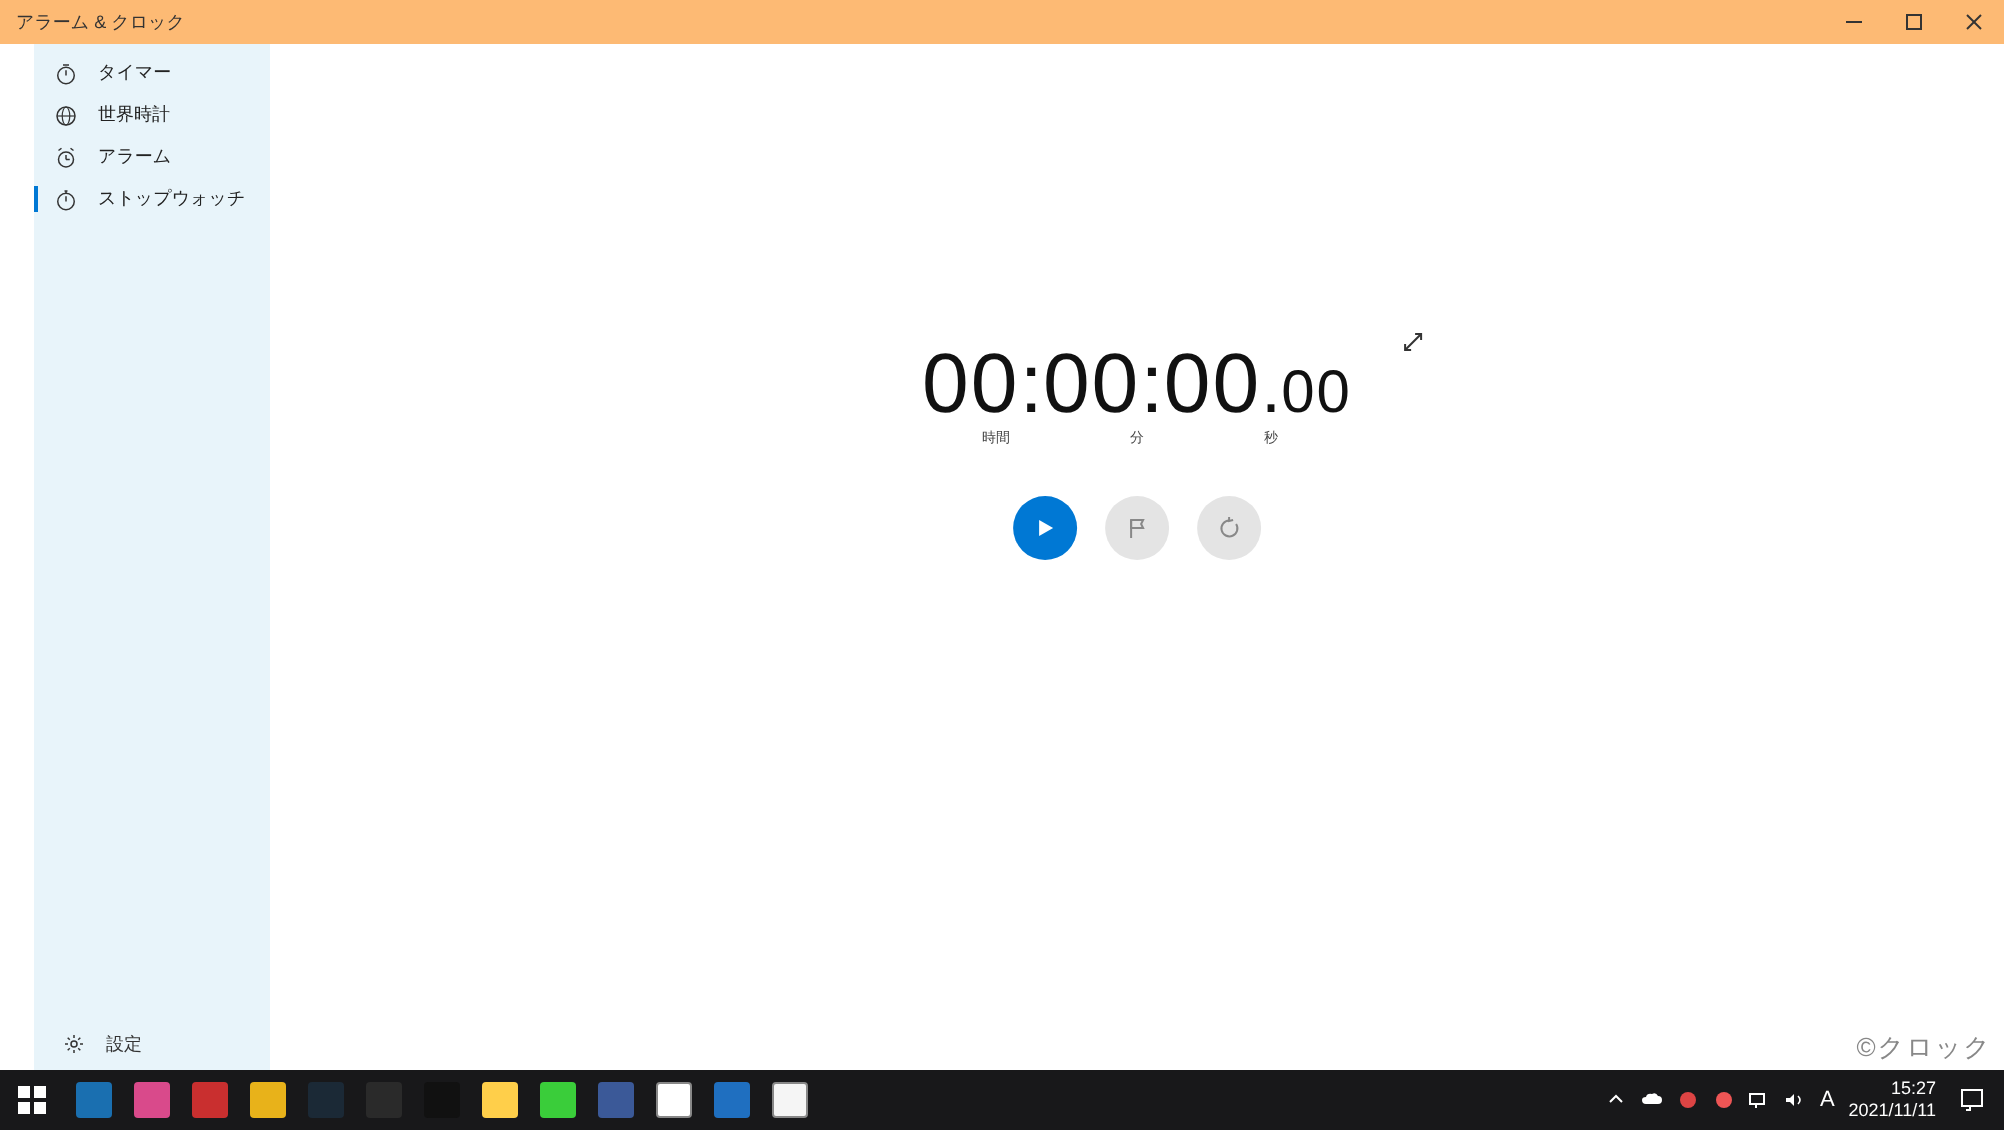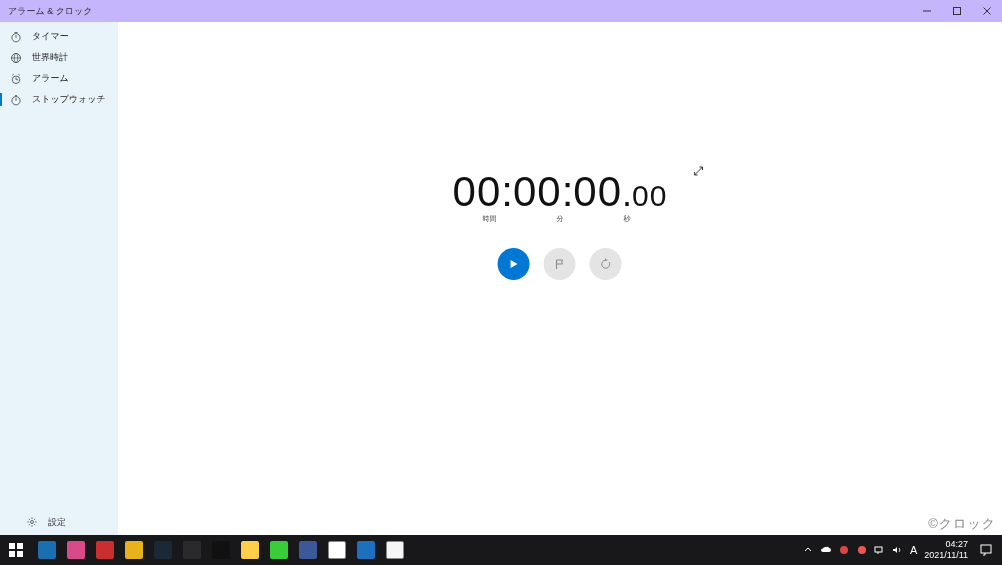--- a/index.html
+++ b/index.html
@@ -23,40 +23,41 @@
       position: relative;
     }
     .titlebar {
       height: 22px;
       display: flex;
       align-items: center;
       justify-content: space-between;
       padding: 0 0 0 8px;
       font-size: 9px;
       color: #333;
-      background: #c4b5fd;
+      background: #fdba74;
     }
     .titlebar-controls {
       display: flex;
       align-items: center;
     }
     .titlebar-btn {
       width: 30px;
       height: 22px;
       display: flex;
       align-items: center;
       justify-content: center;
       font-size: 10px;
       color: #333;
       background: transparent;
     }
     .app-body {
       display: flex;
       flex: 1;
       min-height: 0;
+      margin-left: 17px;
     }
     .sidebar {
       width: 118px;
       background: #e8f4fa;
       display: flex;
       flex-direction: column;
       padding-top: 4px;
     }
     .sidebar-item {
       height: 21px;
@@ -86,21 +87,21 @@
       justify-content: center;
       color: #333;
     }
     .sidebar-spacer {
       flex: 1;
     }
     .settings-item {
       height: 26px;
       display: flex;
       align-items: center;
-      padding-left: 26px;
+      padding-left: 14px;
       gap: 10px;
       font-size: 9px;
       color: #333;
       cursor: pointer;
     }
     .settings-item .icon {
       width: 12px;
       height: 12px;
       display: flex;
       align-items: center;
@@ -483,21 +484,21 @@
         </svg>
     </div>
     <div class="tray-icon">
       <svg width="12" height="10" viewBox="0 0 12 10">
           <polygon points="1,4 3,4 5,2 5,8 3,6 1,6" fill="#fff"></polygon>
           <path d="M7 3 Q9 5 7 7" fill="none" stroke="#fff" stroke-width="0.8"></path>
         </svg>
     </div>
     <div class="tray-text">A</div>
     <div class="clock-tray">
-      <div>04:27</div>
+      <div>15:27</div>
       <div>2021/11/11</div>
     </div>
     <div class="notif-btn">
       <svg width="14" height="14" viewBox="0 0 14 14">
           <rect x="2" y="2" width="10" height="8" fill="none" stroke="#fff" stroke-width="1"></rect>
           <polyline points="6,10 6,12 4,12" fill="none" stroke="#fff" stroke-width="1"></polyline>
         </svg>
     </div>
   </div>
 </div>

